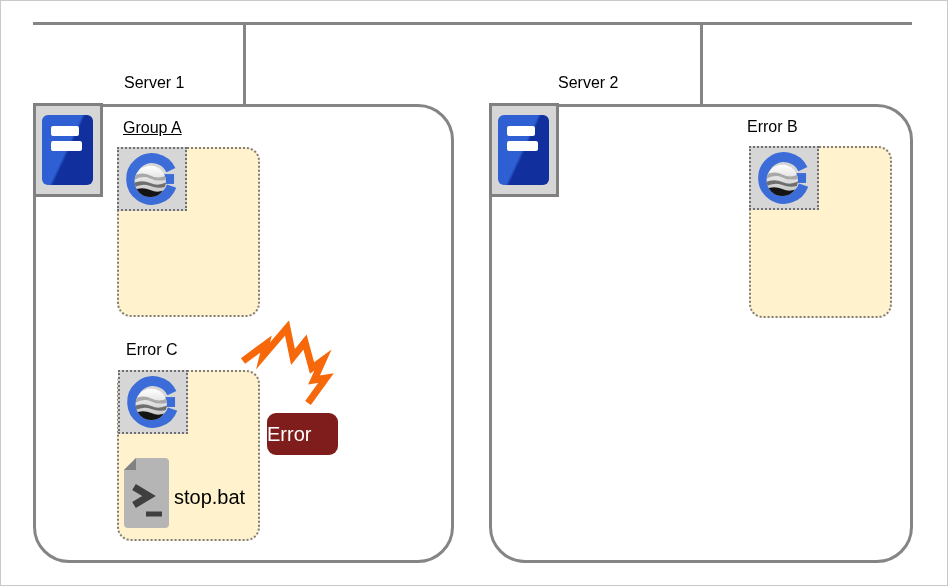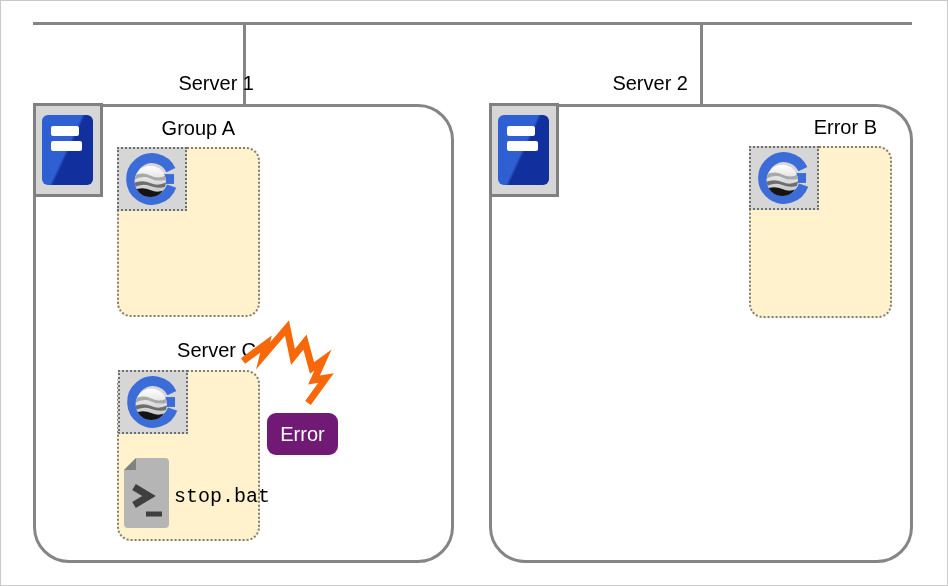--- a/index.html
+++ b/index.html
@@ -15,24 +15,24 @@
   .vline.v1{left:243px;}
   .vline.v2{left:700px;}
   
   .server-box{
     width:421px;height:459px;top:104px;background:#ffffff;
     border:3px solid #858585;border-radius:36px;box-sizing:border-box;
   }
   .server-box.s1{left:33px;}
   .server-box.s2{left:489px;width:424px;}
   
-  .label{font-size:20px;line-height:24px;text-align:right;white-space:nowrap;width:130px;}
+  .label{font-size:16px;line-height:24px;text-align:left;white-space:nowrap;width:130px;}
   .lbl-server1{left:124px;top:71px;}
   .lbl-server2{left:558px;top:71px;}
-  .lbl-groupA{left:105px;top:116px;}
+  .lbl-groupA{left:123px;top:116px;text-decoration:underline;}
   .lbl-groupB{left:747px;top:115px;}
   .lbl-groupC{left:126px;top:338px;}
   
   .group-box{
     background:#fff2cc;border:2px dotted #7e7e7e;border-radius:14px;box-sizing:border-box;
   }
   .group-box.ga{left:117px;top:147px;width:143px;height:170px;}
   .group-box.gb{left:749px;top:146px;width:143px;height:172px;}
   .group-box.gc{left:117px;top:370px;width:143px;height:171px;}
   
@@ -51,25 +51,25 @@
   
   .glogo{
     width:70px;height:64px;background:#d6d6d6;border:2px dotted #6f6f6f;box-sizing:border-box;
     display:flex;align-items:center;justify-content:center;
   }
   .glogo.la{left:117px;top:147px;}
   .glogo.lb{left:749px;top:146px;}
   .glogo.lc{left:118px;top:370px;}
   
   .batch-icon{left:124px;top:458px;width:45px;height:70px;}
-  .lbl-file{left:174px;top:485px;font-size:20px;line-height:24px;white-space:nowrap;font-family:Liberation Mono, monospace;}
+  .lbl-file{left:174px;top:485px;font-size:20px;line-height:24px;white-space:nowrap;}
   
   .error-badge{
-    left:267px;top:413px;width:71px;height:42px;border-radius:9px;background:#701a75;
-    color:#ffffff;font-size:20px;display:flex;align-items:center;justify-content:center;
+    left:267px;top:413px;width:71px;height:42px;border-radius:9px;background:#7f1d1d;
+    color:#ffffff;font-size:20px;display:flex;align-items:center;
   }
   .spark{left:236px;top:321px;width:100px;height:88px;}
 </style>
 </head>
 <body>
 
 <div class="abs frame"></div>
 
 <div class="abs hline"></div>
 <div class="abs vline v1"></div>
@@ -89,21 +89,21 @@
 </div>
 <div class="abs server-icon i2">
   <div class="tower">
     <div class="bar b1"></div>
     <div class="bar b2"></div>
   </div>
 </div>
 
 <div class="abs label lbl-groupA">Group A</div>
 <div class="abs label lbl-groupB">Error B</div>
-<div class="abs label lbl-groupC">Server C</div>
+<div class="abs label lbl-groupC">Error C</div>
 
 <div class="abs group-box ga"></div>
 <div class="abs group-box gb"></div>
 <div class="abs group-box gc"></div>
 
 <div class="abs glogo la">
   <svg width="58" height="58" viewBox="0 0 100 100" aria-hidden="true">
     <path d="M 82.6 34.8 A 36 36 0 1 0 83.8 62.3" fill="none" stroke="#3c6cd7" stroke-width="17"></path>
     <rect x="52" y="41.5" width="36" height="17" fill="#3c6cd7"></rect>
     <defs>

